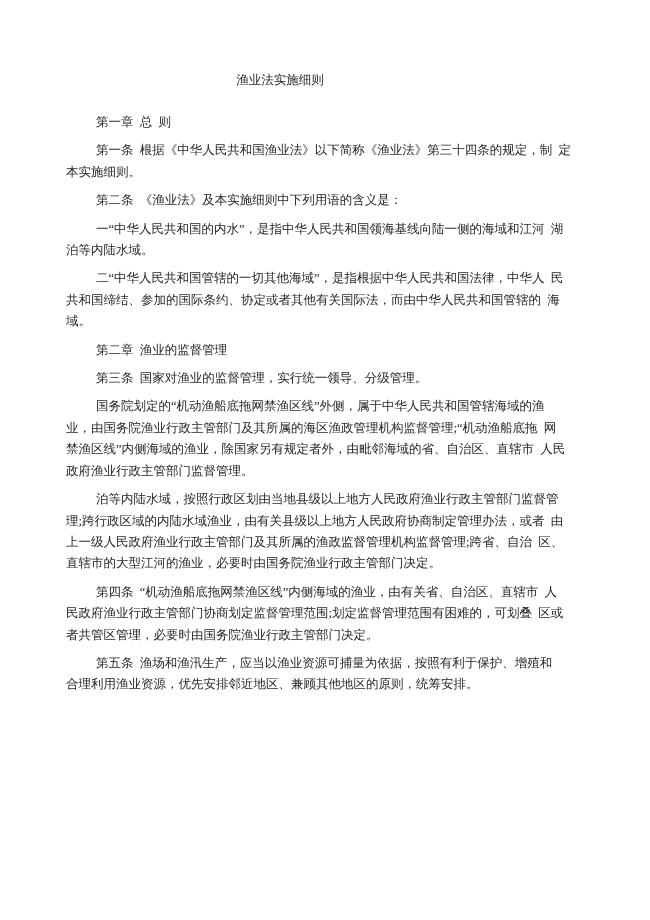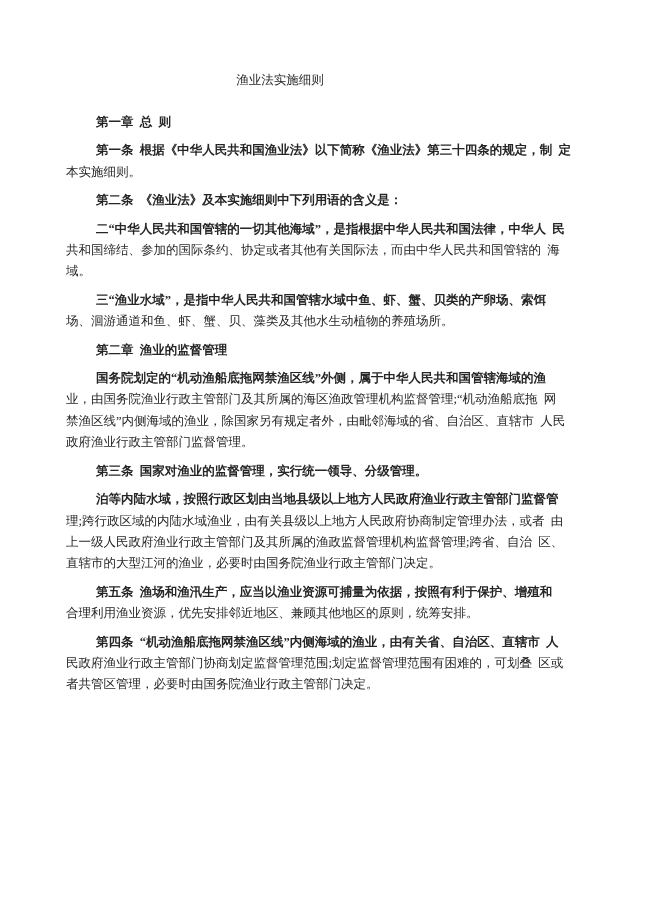--- a/index.html
+++ b/index.html
@@ -21,70 +21,70 @@
     font-weight: normal;
     line-height: 21px;
     text-align: center;
     margin: 0 32px 21px 0; 
   }
   .block { margin: 0 0 7px 0; }
   .ln {
     line-height: 21.4px;
     white-space: pre;      
   }
-  .ln.first { padding-left: 30px; font-weight: bold; }  
+  .ln.first { padding-left: 30px; }  
 </style>
 </head>
 <body>
 
 <main class="page">
   <h1 class="doc-title">渔业法实施细则</h1>
   <section>
       <div class="block chapter-heading">
         <div class="ln first">第一章  总  则</div>
       </div>
       <div class="block paragraph">
         <div class="ln first">第一条  根据《中华人民共和国渔业法》以下简称《渔业法》第三十四条的规定，制  定</div>
         <div class="ln">本实施细则。</div>
       </div>
       <div class="block paragraph">
         <div class="ln first">第二条  《渔业法》及本实施细则中下列用语的含义是：</div>
       </div>
       <div class="block paragraph">
+        <div class="ln first">一“中华人民共和国的内水”，是指中华人民共和国领海基线向陆一侧的海域和江河  湖</div>
+        <div class="ln">泊等内陆水域。</div>
+      </div>
+      <div class="block paragraph">
         <div class="ln first">二“中华人民共和国管辖的一切其他海域”，是指根据中华人民共和国法律，中华人  民</div>
         <div class="ln">共和国缔结、参加的国际条约、协定或者其他有关国际法，而由中华人民共和国管辖的  海</div>
         <div class="ln">域。</div>
       </div>
-      <div class="block paragraph">
-        <div class="ln first">三“渔业水域”，是指中华人民共和国管辖水域中鱼、虾、蟹、贝类的产卵场、索饵</div>
-        <div class="ln">场、洄游通道和鱼、虾、蟹、贝、藻类及其他水生动植物的养殖场所。</div>
-      </div>
       <div class="block chapter-heading">
         <div class="ln first">第二章  渔业的监督管理</div>
+      </div>
+      <div class="block paragraph">
+        <div class="ln first">第三条  国家对渔业的监督管理，实行统一领导、分级管理。</div>
       </div>
       <div class="block paragraph">
         <div class="ln first">国务院划定的“机动渔船底拖网禁渔区线”外侧，属于中华人民共和国管辖海域的渔</div>
         <div class="ln">业，由国务院渔业行政主管部门及其所属的海区渔政管理机构监督管理;“机动渔船底拖  网</div>
         <div class="ln">禁渔区线”内侧海域的渔业，除国家另有规定者外，由毗邻海域的省、自治区、直辖市  人民</div>
         <div class="ln">政府渔业行政主管部门监督管理。</div>
-      </div>
-      <div class="block paragraph">
-        <div class="ln first">第三条  国家对渔业的监督管理，实行统一领导、分级管理。</div>
       </div>
       <div class="block paragraph">
         <div class="ln first">泊等内陆水域，按照行政区划由当地县级以上地方人民政府渔业行政主管部门监督管</div>
         <div class="ln">理;跨行政区域的内陆水域渔业，由有关县级以上地方人民政府协商制定管理办法，或者  由</div>
         <div class="ln">上一级人民政府渔业行政主管部门及其所属的渔政监督管理机构监督管理;跨省、自治  区、</div>
         <div class="ln">直辖市的大型江河的渔业，必要时由国务院渔业行政主管部门决定。</div>
       </div>
       <div class="block paragraph">
       </div>
       <div class="block paragraph">
-        <div class="ln first">第五条  渔场和渔汛生产，应当以渔业资源可捕量为依据，按照有利于保护、增殖和</div>
-        <div class="ln">合理利用渔业资源，优先安排邻近地区、兼顾其他地区的原则，统筹安排。</div>
-      </div>
-      <div class="block paragraph">
         <div class="ln first">第四条  “机动渔船底拖网禁渔区线”内侧海域的渔业，由有关省、自治区、直辖市  人</div>
         <div class="ln">民政府渔业行政主管部门协商划定监督管理范围;划定监督管理范围有困难的，可划叠  区或</div>
         <div class="ln">者共管区管理，必要时由国务院渔业行政主管部门决定。</div>
+      </div>
+      <div class="block paragraph">
+        <div class="ln first">第五条  渔场和渔汛生产，应当以渔业资源可捕量为依据，按照有利于保护、增殖和</div>
+        <div class="ln">合理利用渔业资源，优先安排邻近地区、兼顾其他地区的原则，统筹安排。</div>
       </div>
     </section>
 </main>
 
 </body></html>

